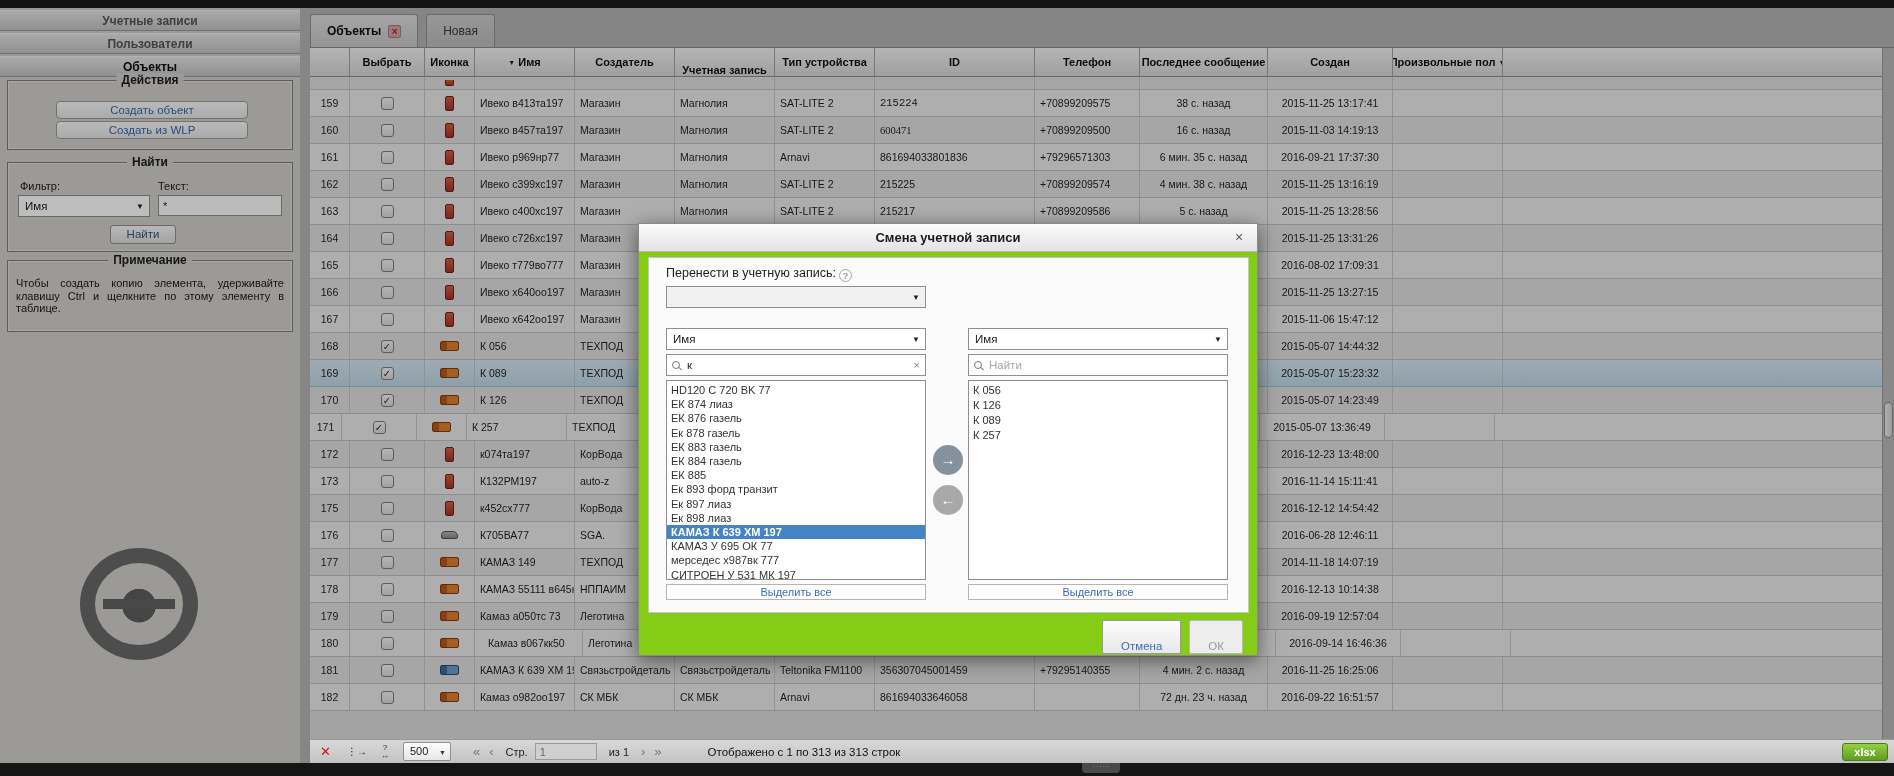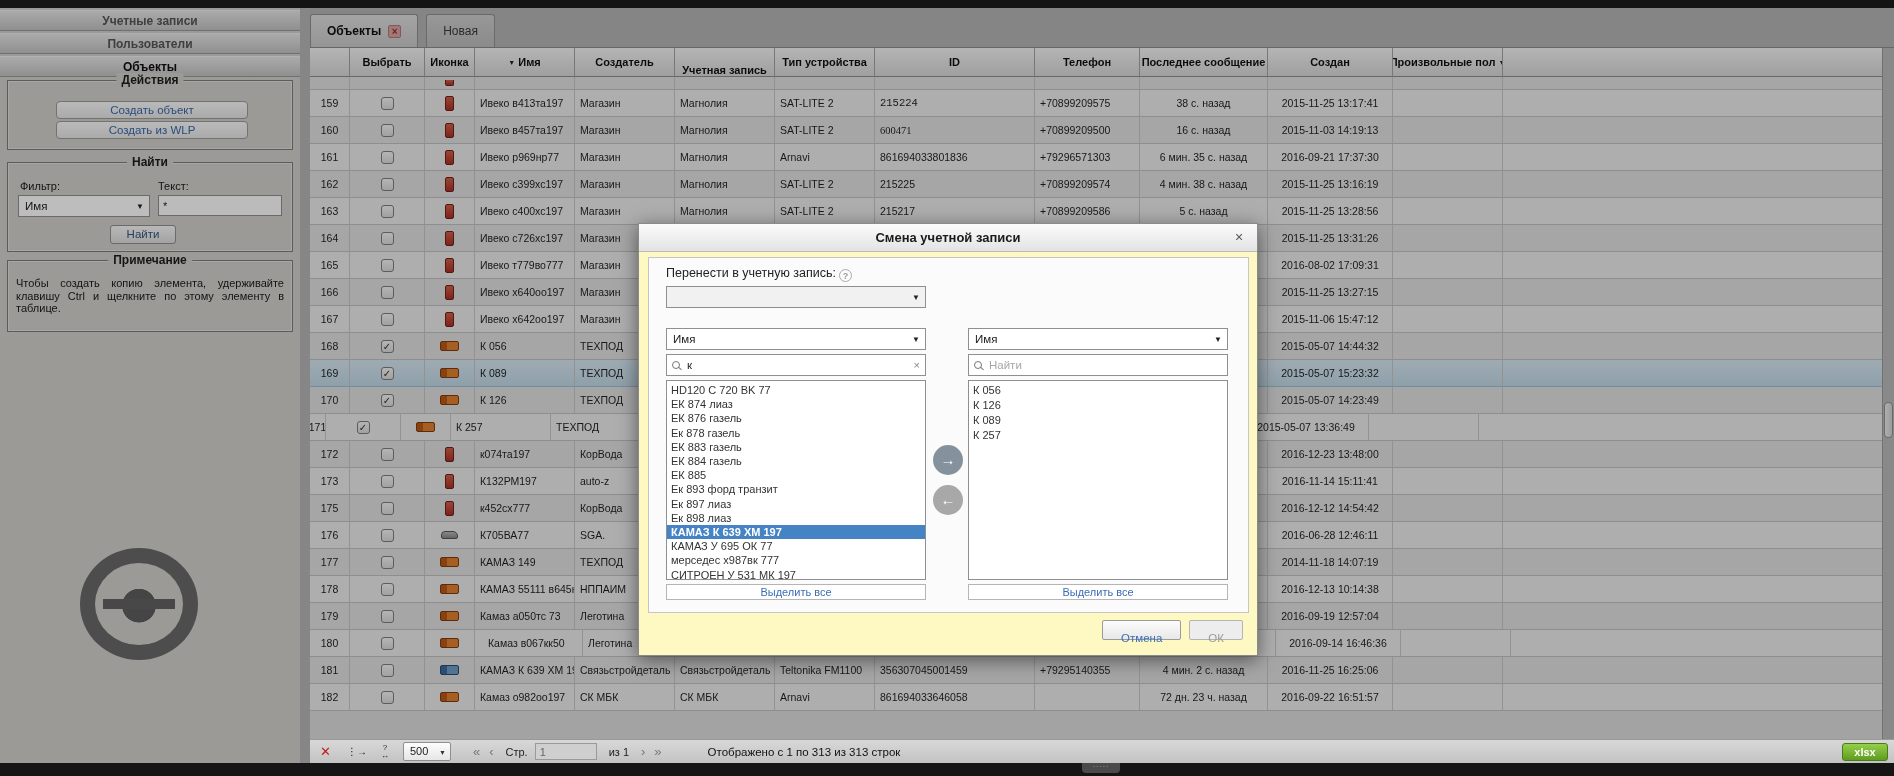--- a/index.html
+++ b/index.html
@@ -75,21 +75,21 @@
   .tb-sel::after{content:"▼";position:absolute;right:4px;top:1px;font-size:7px;color:#333;}
   .pg{color:#777;font-size:13px;line-height:13px;}
   .pg.g1{margin-left:22px;}.pg.g2{margin-left:9px;}.pg.g3{margin-left:12px;}.pg.g4{margin-left:9px;}
   .pglab{margin-left:12px;font-size:11px;color:#222;}
   .pgin{margin-left:7px;width:62px;height:17px;background:#cfcfcf;border:1px solid #9a9a9a;color:#666;font-size:11px;padding:0 4px;font-family:inherit;}
   .tb-status{margin-left:46px;font-size:11.5px;color:#111;}
   .xlsx{position:absolute;right:6px;top:3px;width:46px;height:18px;background:linear-gradient(#95cf4a,#5f9c1f);border:1px solid #4a7d18;border-radius:3px;color:#fff;font-weight:bold;font-size:11px;line-height:16px;text-align:center;}
 
   
   .overlay{position:absolute;left:0;top:0;width:1894px;height:763px;background:rgba(0,0,0,0.26);z-index:40;}
-  .modal{position:absolute;left:638px;top:223px;width:620px;height:433px;background:#fef9c3;border:1px solid #8a8a8a;box-shadow:0 4px 18px rgba(0,0,0,.5);z-index:100;}
+  .modal{position:absolute;left:638px;top:223px;width:620px;height:433px;background:#84cc16;border:1px solid #8a8a8a;box-shadow:0 4px 18px rgba(0,0,0,.5);z-index:100;}
   .m-title{height:28px;background:linear-gradient(#fbfbfb,#e3e3e3);border-bottom:1px solid #bbb;text-align:center;font-weight:bold;font-size:13px;line-height:28px;color:#1a1a1a;}
   .m-close{position:absolute;top:5px;right:10px;width:16px;height:16px;font-size:14px;line-height:16px;color:#555;text-align:center;}
   .m-panel{position:absolute;left:9px;top:33px;width:601px;height:356px;background:#fbfbfb;border:1px solid #c5c5c5;}
   .m-lab{position:absolute;left:17px;top:8px;font-size:12.5px;color:#222;}
   .help{display:inline-block;width:13px;height:13px;border:1px solid #aaa;border-radius:50%;font-weight:bold;font-size:9px;line-height:12px;text-align:center;color:#999;margin-left:3px;vertical-align:-2px;}
   .sel{position:absolute;height:22px;background:#fff;border:1px solid #8f8f8f;font-size:11.5px;line-height:20px;padding:0 18px 0 6px;color:#222;white-space:nowrap;overflow:hidden;}
   .sel::after{content:"▼";position:absolute;right:5px;top:1px;font-size:8px;color:#222;}
   .sel.empty{background:#f1f1f1;}
   .s-top{left:17px;top:28px;width:260px;}
   .s-lf{left:17px;top:70px;width:260px;}
@@ -108,21 +108,21 @@
   .li{font-size:11px;line-height:14.2px;padding:0 4px;color:#333;white-space:nowrap;overflow:hidden;}
   .s-rl .li{line-height:15px;}
   .li.sel2{background:#4584c4;color:#fff;font-weight:bold;}
   .selall{position:absolute;height:16px;background:#fff;border:1px solid #b5b5b5;text-align:center;font-size:11px;line-height:14px;color:#3b6db5;}
   .s-la{left:17px;top:326px;width:260px;}
   .s-ra{left:319px;top:326px;width:260px;}
   .circ{position:absolute;width:30px;height:30px;border-radius:50%;color:#fff;font-weight:bold;font-size:15px;line-height:30px;text-align:center;}
   .circ.r{left:284px;top:187px;background:#85929e;}
   .circ.l{left:284px;top:227px;background:#a8a8a8;}
   .m-btns{position:absolute;right:14px;top:396px;display:flex;gap:8px;}
-  .m-btn{height:20px;padding:8px 18px;border:1px solid #9a9a9a;border-radius:2px;background:linear-gradient(#fcfcfc,#e8e8e8);font-size:11.5px;line-height:18px;color:#3b6db5;}
+  .m-btn{height:20px;padding:16px 18px;border:1px solid #9a9a9a;border-radius:2px;background:linear-gradient(#fcfcfc,#e8e8e8);font-size:11.5px;line-height:18px;color:#3b6db5;}
   .m-btn.disabled{color:#9a9a9a;background:#ededed;border-color:#b5b5b5;}
 </style>
 </head>
 <body>
 
 <div id="app">
   <div class="topstrip"></div>
 
   <aside class="sidebar">
     <div class="sb-navwrap">
@@ -445,21 +445,21 @@
           <div class="cell c-account" style="width: 100px;"></div>
           <div class="cell c-device" style="width: 100px;"></div>
           <div class="cell c-id" style="width: 160px;"></div>
           <div class="cell c-phone" style="width: 105px;"></div>
           <div class="cell c-last_msg ctr" style="width: 128px;"></div>
           <div class="cell c-created ctr" style="width: 125px;">2015-05-07 14:23:49</div>
           <div class="cell c-custom" style="width: 110px;"></div>
           <div class="cell fill"></div>
         </div>
         <div class="row">
-          <div class="cell c-num ctr" style="width: 16px;">171</div>
+          <div class="cell c-num ctr" style="width: 32px;">171</div>
           <div class="cell c-select ctr" style="width: 75px;">
             <div class="cb on">✓</div>
           </div>
           <div class="cell c-icon ctr" style="width: 50px;">
             <div class="vic orange-truck"></div>
           </div>
           <div class="cell c-name" style="width: 100px;">К 257</div>
           <div class="cell c-creator" style="width: 100px;">ТЕХПОД</div>
           <div class="cell c-account" style="width: 100px;"></div>
           <div class="cell c-device" style="width: 100px;"></div>

